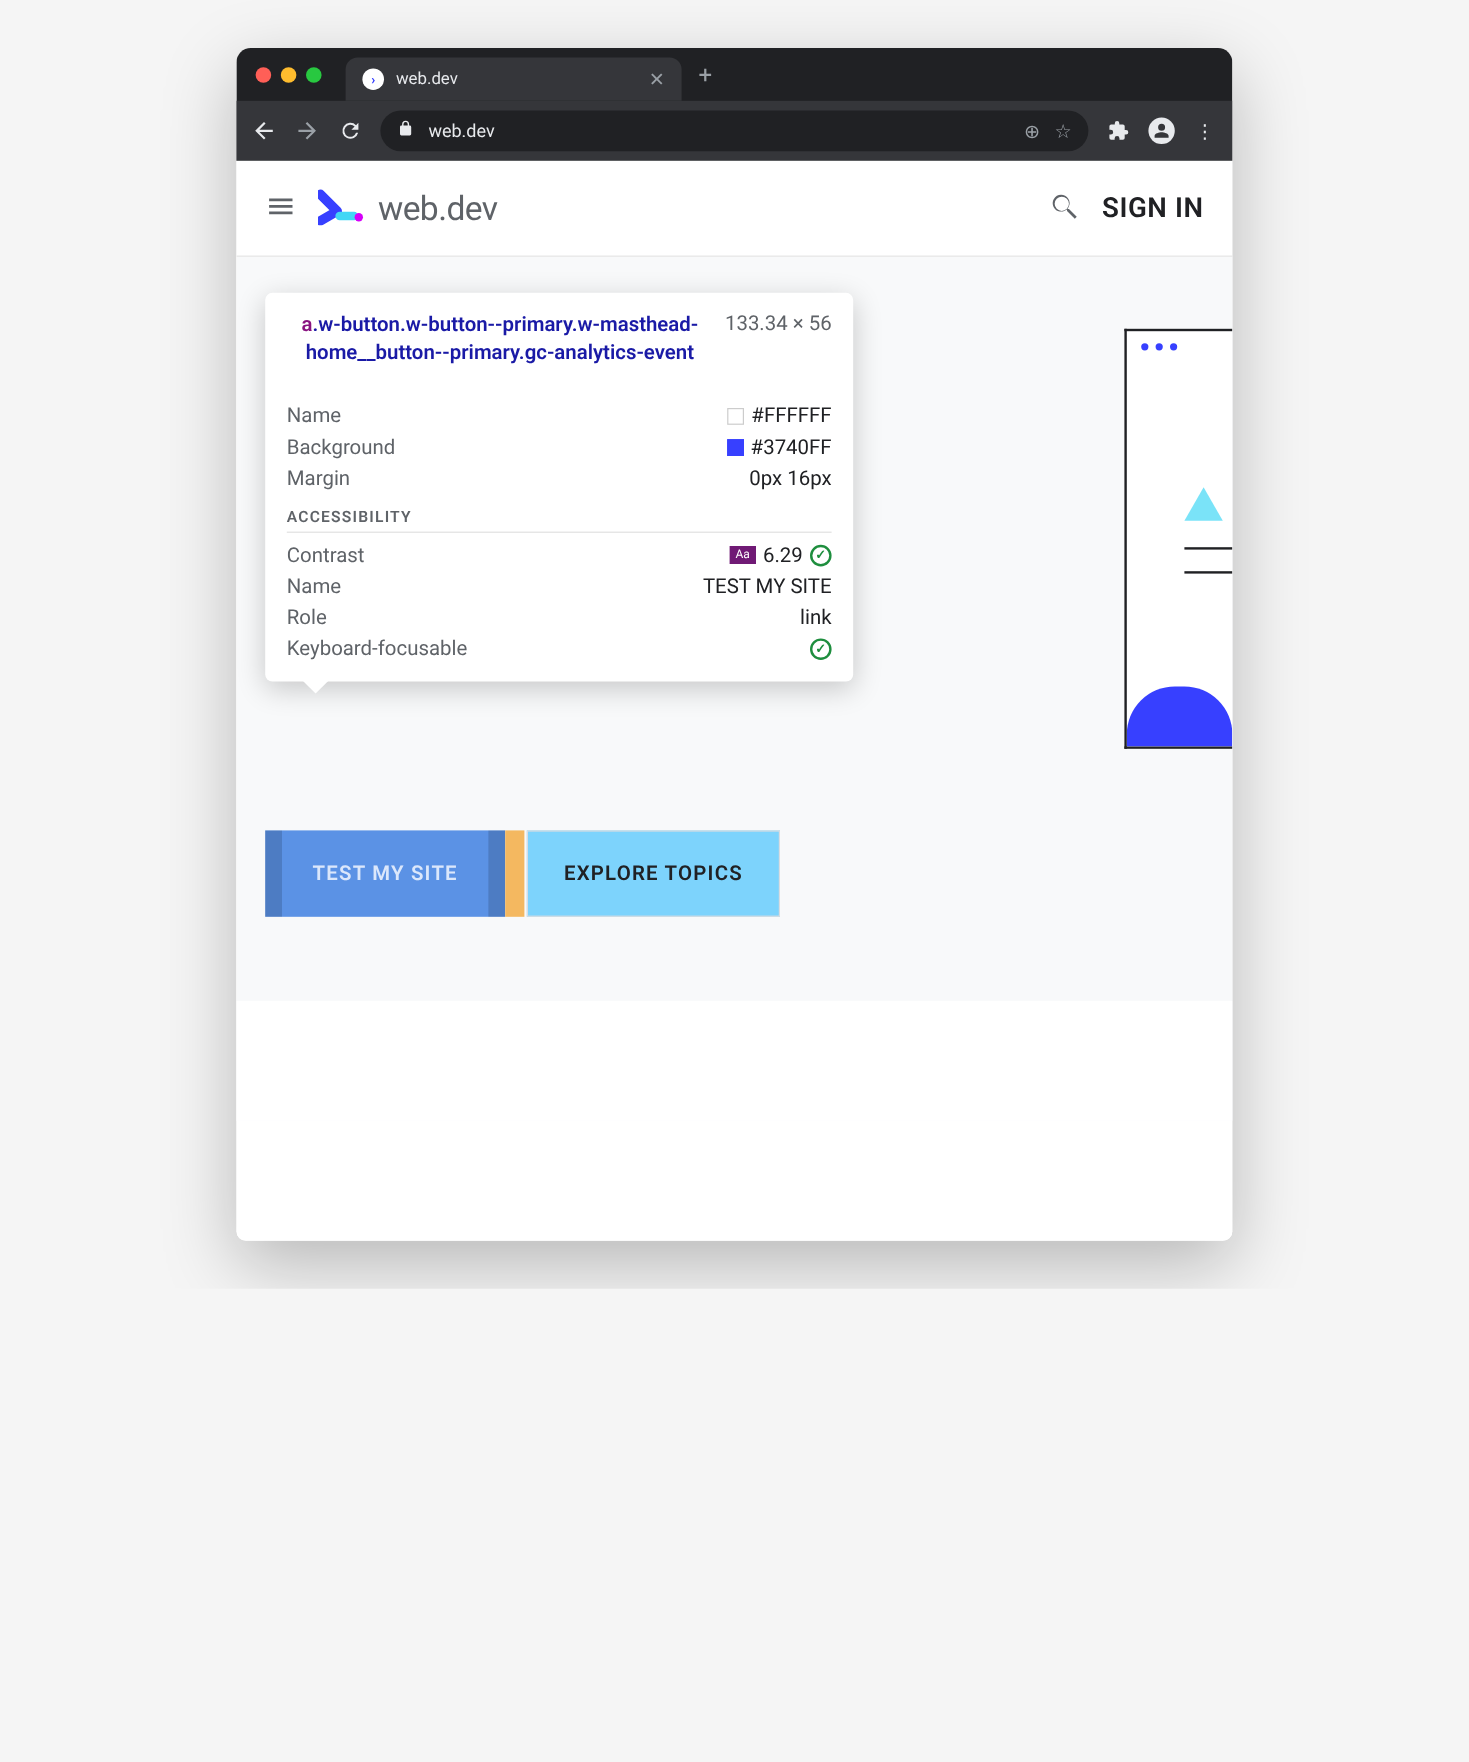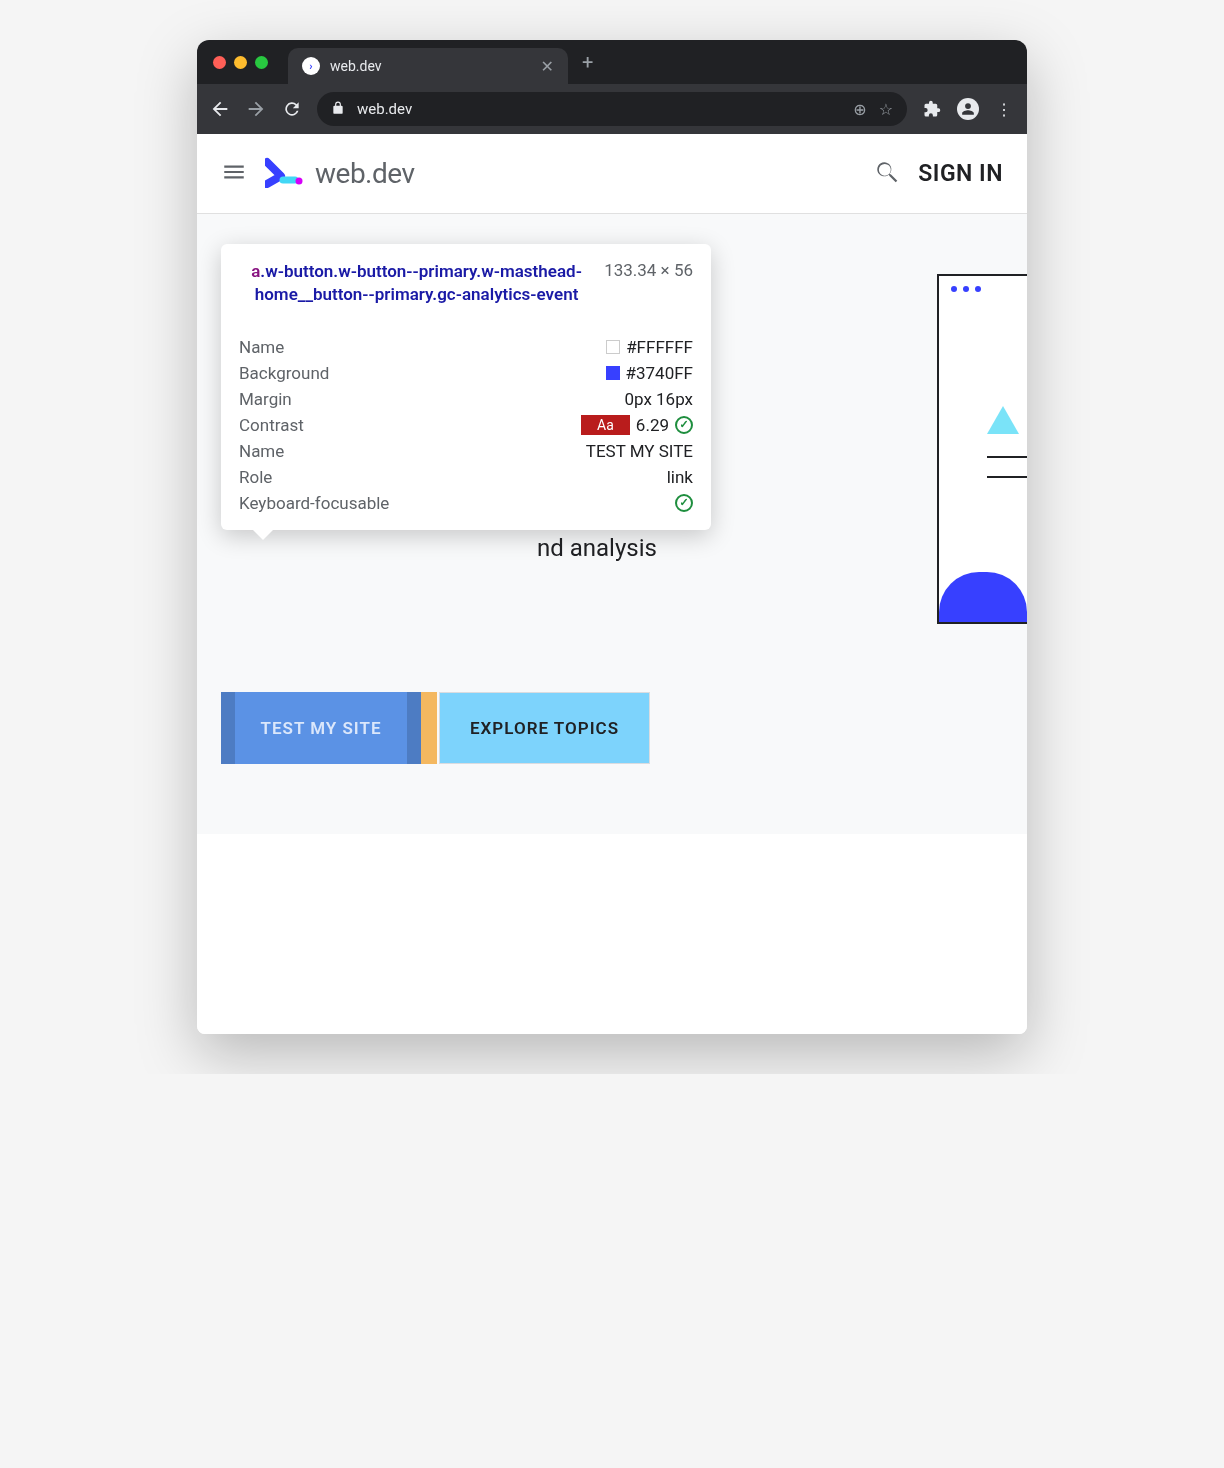--- a/index.html
+++ b/index.html
@@ -212,21 +212,21 @@
   border-top: 12px solid #fff;
 }
 .tip-head { display: flex; gap: 10px; margin-bottom: 28px; text-align: center; }
 .selector { color: #1a1aa6; font-weight: 600; line-height: 1.35; flex: 1; }
 .selector .tag { color: #881280; }
 .dims { color: #5f6368; white-space: nowrap; }
 .row { display: flex; justify-content: space-between; padding: 3px 0; color: #5f6368; }
 .row .val { color: #202124; display: flex; align-items: center; gap: 6px; }
 .swatch { width: 14px; height: 14px; border: 1px solid #ccc; display: inline-block; }
 .section-label { font-size: 13px; font-weight: 600; color: #5f6368; letter-spacing: 1px; margin: 12px 0 6px; border-bottom: 1px solid #e0e0e0; padding-bottom: 4px; }
-.aa-badge { background: #b91c1c; color: #fff; padding: 2px 16px; font-size: 14px; }
+.aa-badge { background: #701a75; color: #fff; padding: 2px 5px; font-size: 10px; }
 .check-icon { width: 18px; height: 18px; border: 2px solid #1e8e3e; border-radius: 50%; display: inline-flex; align-items: center; justify-content: center; color: #1e8e3e; font-size: 11px; font-weight: bold; }
 .footer-white { position: absolute; bottom: 0; left: 0; right: 0; height: 100px; background: #fff; }
 </style>
 </head>
 <body>
 
 <div class="browser-window">
   <div class="chrome-top">
     <div class="tab-strip">
       <div class="traffic-lights">
@@ -342,20 +342,21 @@
           <span>Background</span>
           <span class="val">
               <span class="swatch" style="background:#3740FF;border-color:#3740FF"></span>
               <span>#3740FF</span>
             </span>
         </div>
         <div class="row">
           <span>Margin</span>
           <span class="val">0px 16px</span>
         </div>
+        <div class="section-label">ACCESSIBILITY</div>
         <div class="row">
           <span>Contrast</span>
           <span class="val">
             <span class="aa-badge">Aa</span>
             <span>6.29</span>
             <span class="check-icon">✓</span>
           </span>
         </div>
         <div class="row">
           <span>Name</span>

